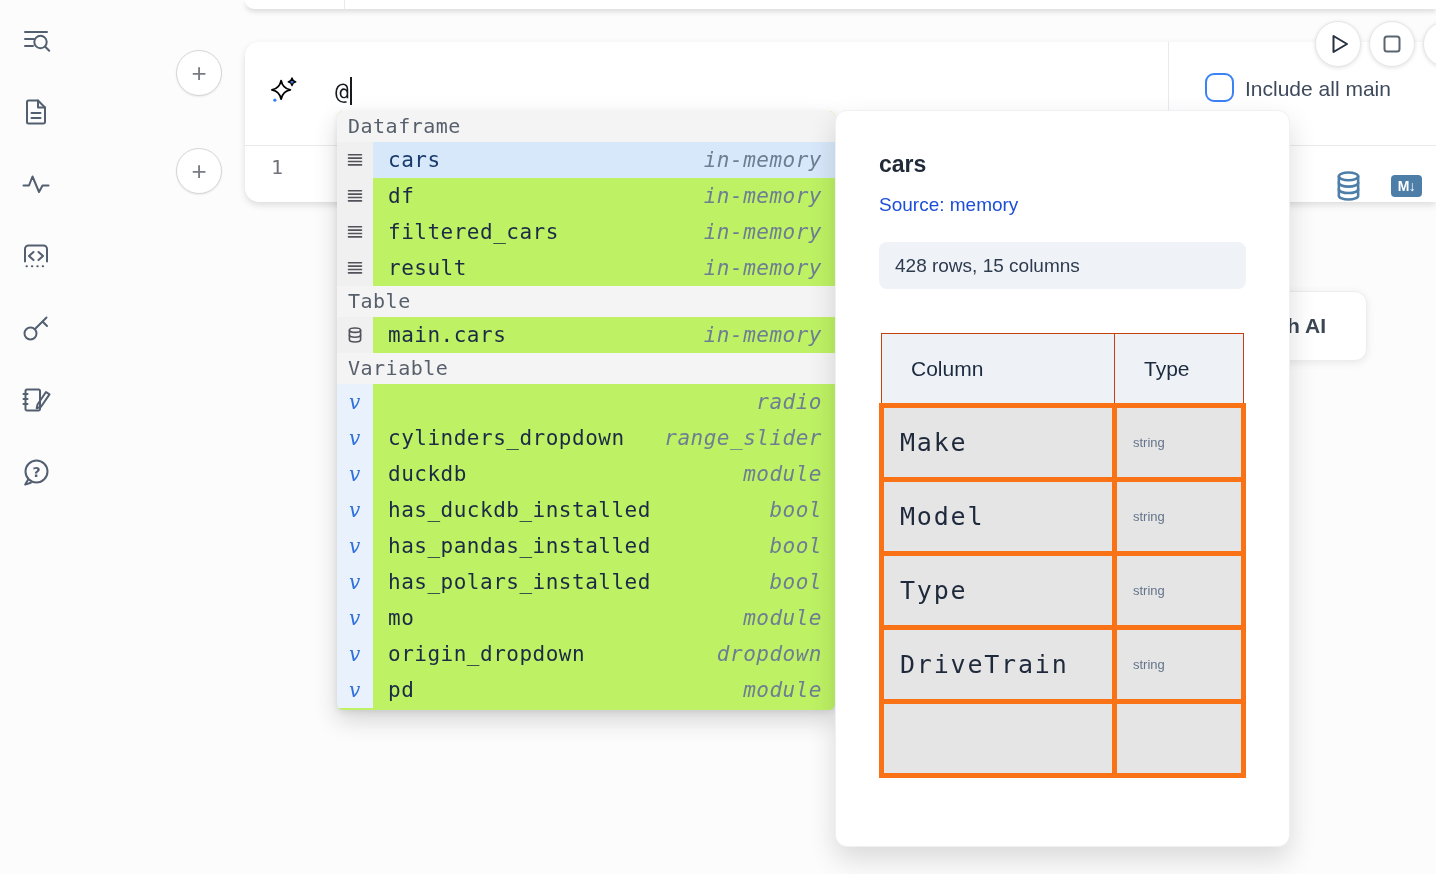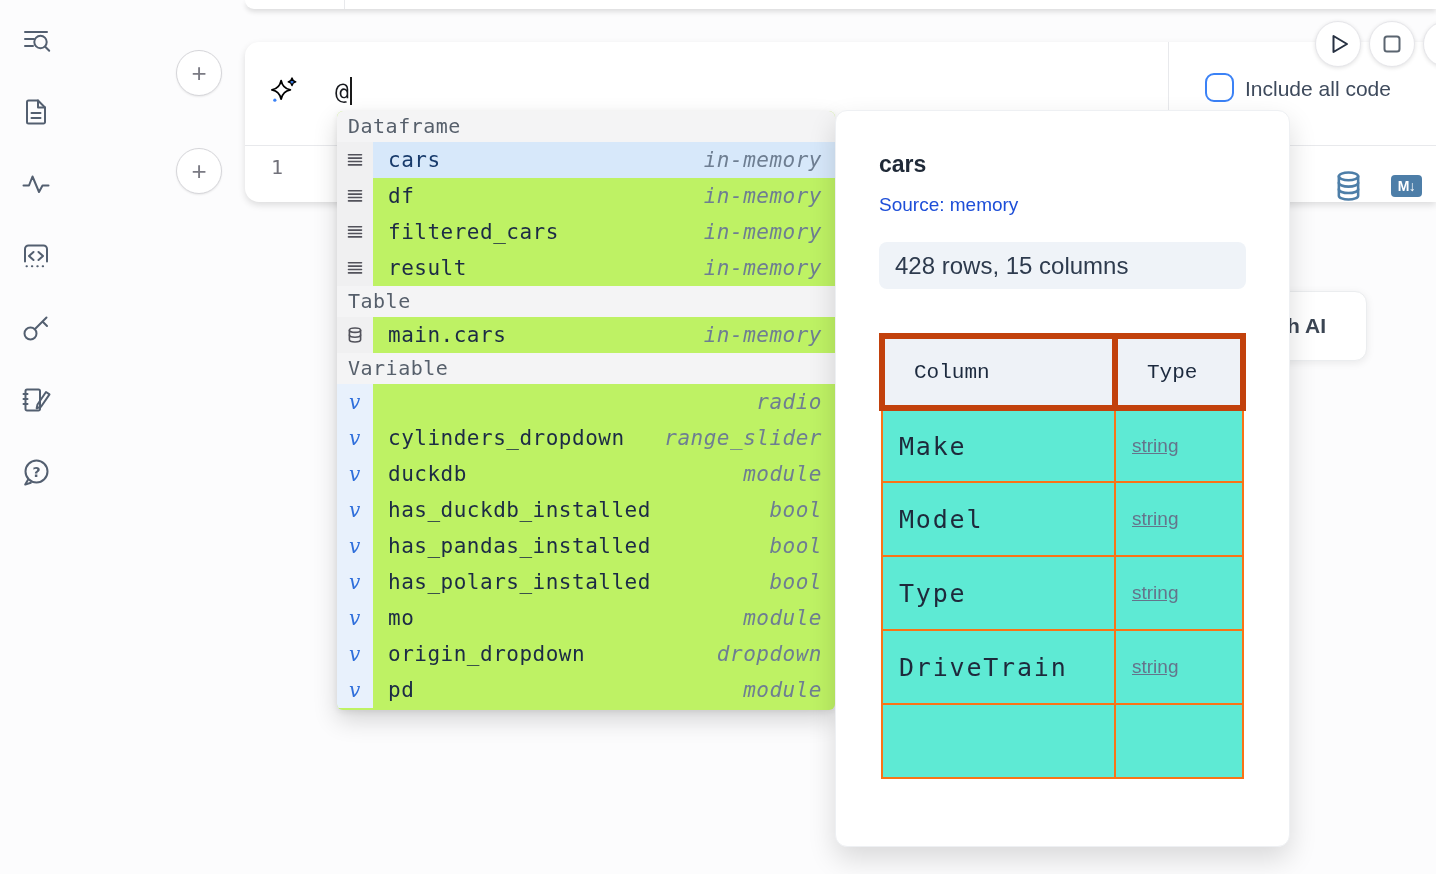--- a/index.html
+++ b/index.html
@@ -85,29 +85,29 @@
   .comp-item.selected .comp-name{color:#173a6b;}
   .comp-type{margin-left:auto;color:var(--graytxt);white-space:nowrap;overflow:hidden;flex:0 1 auto;min-width:0;font-style:italic;}
 
   
   #preview{position:absolute;left:835px;top:110px;width:455px;height:737px;background:#fff;
     border:1px solid #eef0f3;border-radius:12px;box-shadow:0 12px 28px rgba(0,0,0,.14);
     z-index:5;padding:0 43px;}
   #pv-title{margin-top:40px;font-size:23px;font-weight:bold;color:#1f2937;}
   #pv-source{margin-top:16px;font-size:19px;color:#1d4ed8;}
   #pv-badge{margin-top:26px;height:47px;line-height:47px;background:#eff3f8;border-radius:8px;
-    padding-left:16px;font-size:24px;color:#2e3b4e;}
+    padding-left:16px;font-size:19px;color:#2e3b4e;}
   #pv-tablewrap{margin-top:44px;height:462px;overflow:hidden;}
   #pv-table{width:100%;border-collapse:collapse;table-layout:fixed;}
   #pv-table col.c0{width:233px;}
-  #pv-table th{height:72px;background:#eef2f7;border:6px solid #c2410c;text-align:left;
-    padding-left:29px;font-weight:normal;font-size:21px;color:#1c2a3e;font-family:Liberation Mono, monospace;}
-  #pv-table td{height:74px;border:2px solid #f97316;padding-left:16px;background:#5eead4;}
+  #pv-table th{height:72px;background:#eef2f7;border:1px solid #c2410c;text-align:left;
+    padding-left:29px;font-weight:normal;font-size:21px;color:#1c2a3e;}
+  #pv-table td{height:74px;border:5px solid #f97316;padding-left:16px;background:#e5e5e5;}
   #pv-table td.c0{font-family:"DejaVu Sans Mono",monospace;font-size:25px;letter-spacing:1.8px;color:#1e293b;}
-  #pv-table td.c1{font-size:19px;color:#64748b;text-decoration:underline;}
+  #pv-table td.c1{font-size:13px;color:#64748b;}
 </style>
 </head>
 <body>
 
 <nav id="sidebar">
     <button class="sidebar-btn">
       <span class="icon">
         <svg viewBox="0 0 32 32">
           <path d="M5 8h22M5 15h9M5 22h8"></path>
           <circle cx="20.5" cy="18" r="6.2"></circle>
@@ -183,21 +183,21 @@
           <path fill="#3b82f6" stroke-width="1.4" d="M25.6 3.2c.5 2.5 1.6 3.6 4.1 4.1-2.5.5-3.6 1.6-4.1 4.1-.5-2.5-1.6-3.6-4.1-4.1 2.5-.5 3.6-1.6 4.1-4.1z"></path>
           <circle cx="7.3" cy="26.8" r="1.7" fill="#3b82f6" stroke="none"></circle>
         </svg>
       </span>
     <div id="prompt-text">
       <span>@</span>
       <span id="caret"></span>
     </div>
     <div id="prompt-divider"></div>
     <div id="include-checkbox"></div>
-    <label id="include-label">Include all code</label>
+    <label id="include-label">Include all main</label>
   </div>
   <div id="code-row">
     <span id="line-number">1</span>
     <span id="db-icon" class="icon">
         <svg viewBox="0 0 24 28">
           <ellipse cx="12" cy="5" rx="9" ry="3.6"></ellipse>
           <path d="M3 5v18c0 2 4 3.6 9 3.6s9-1.6 9-3.6V5"></path>
           <path d="M3 11c0 2 4 3.6 9 3.6s9-1.6 9-3.6M3 17c0 2 4 3.6 9 3.6s9-1.6 9-3.6"></path>
         </svg>
       </span>

